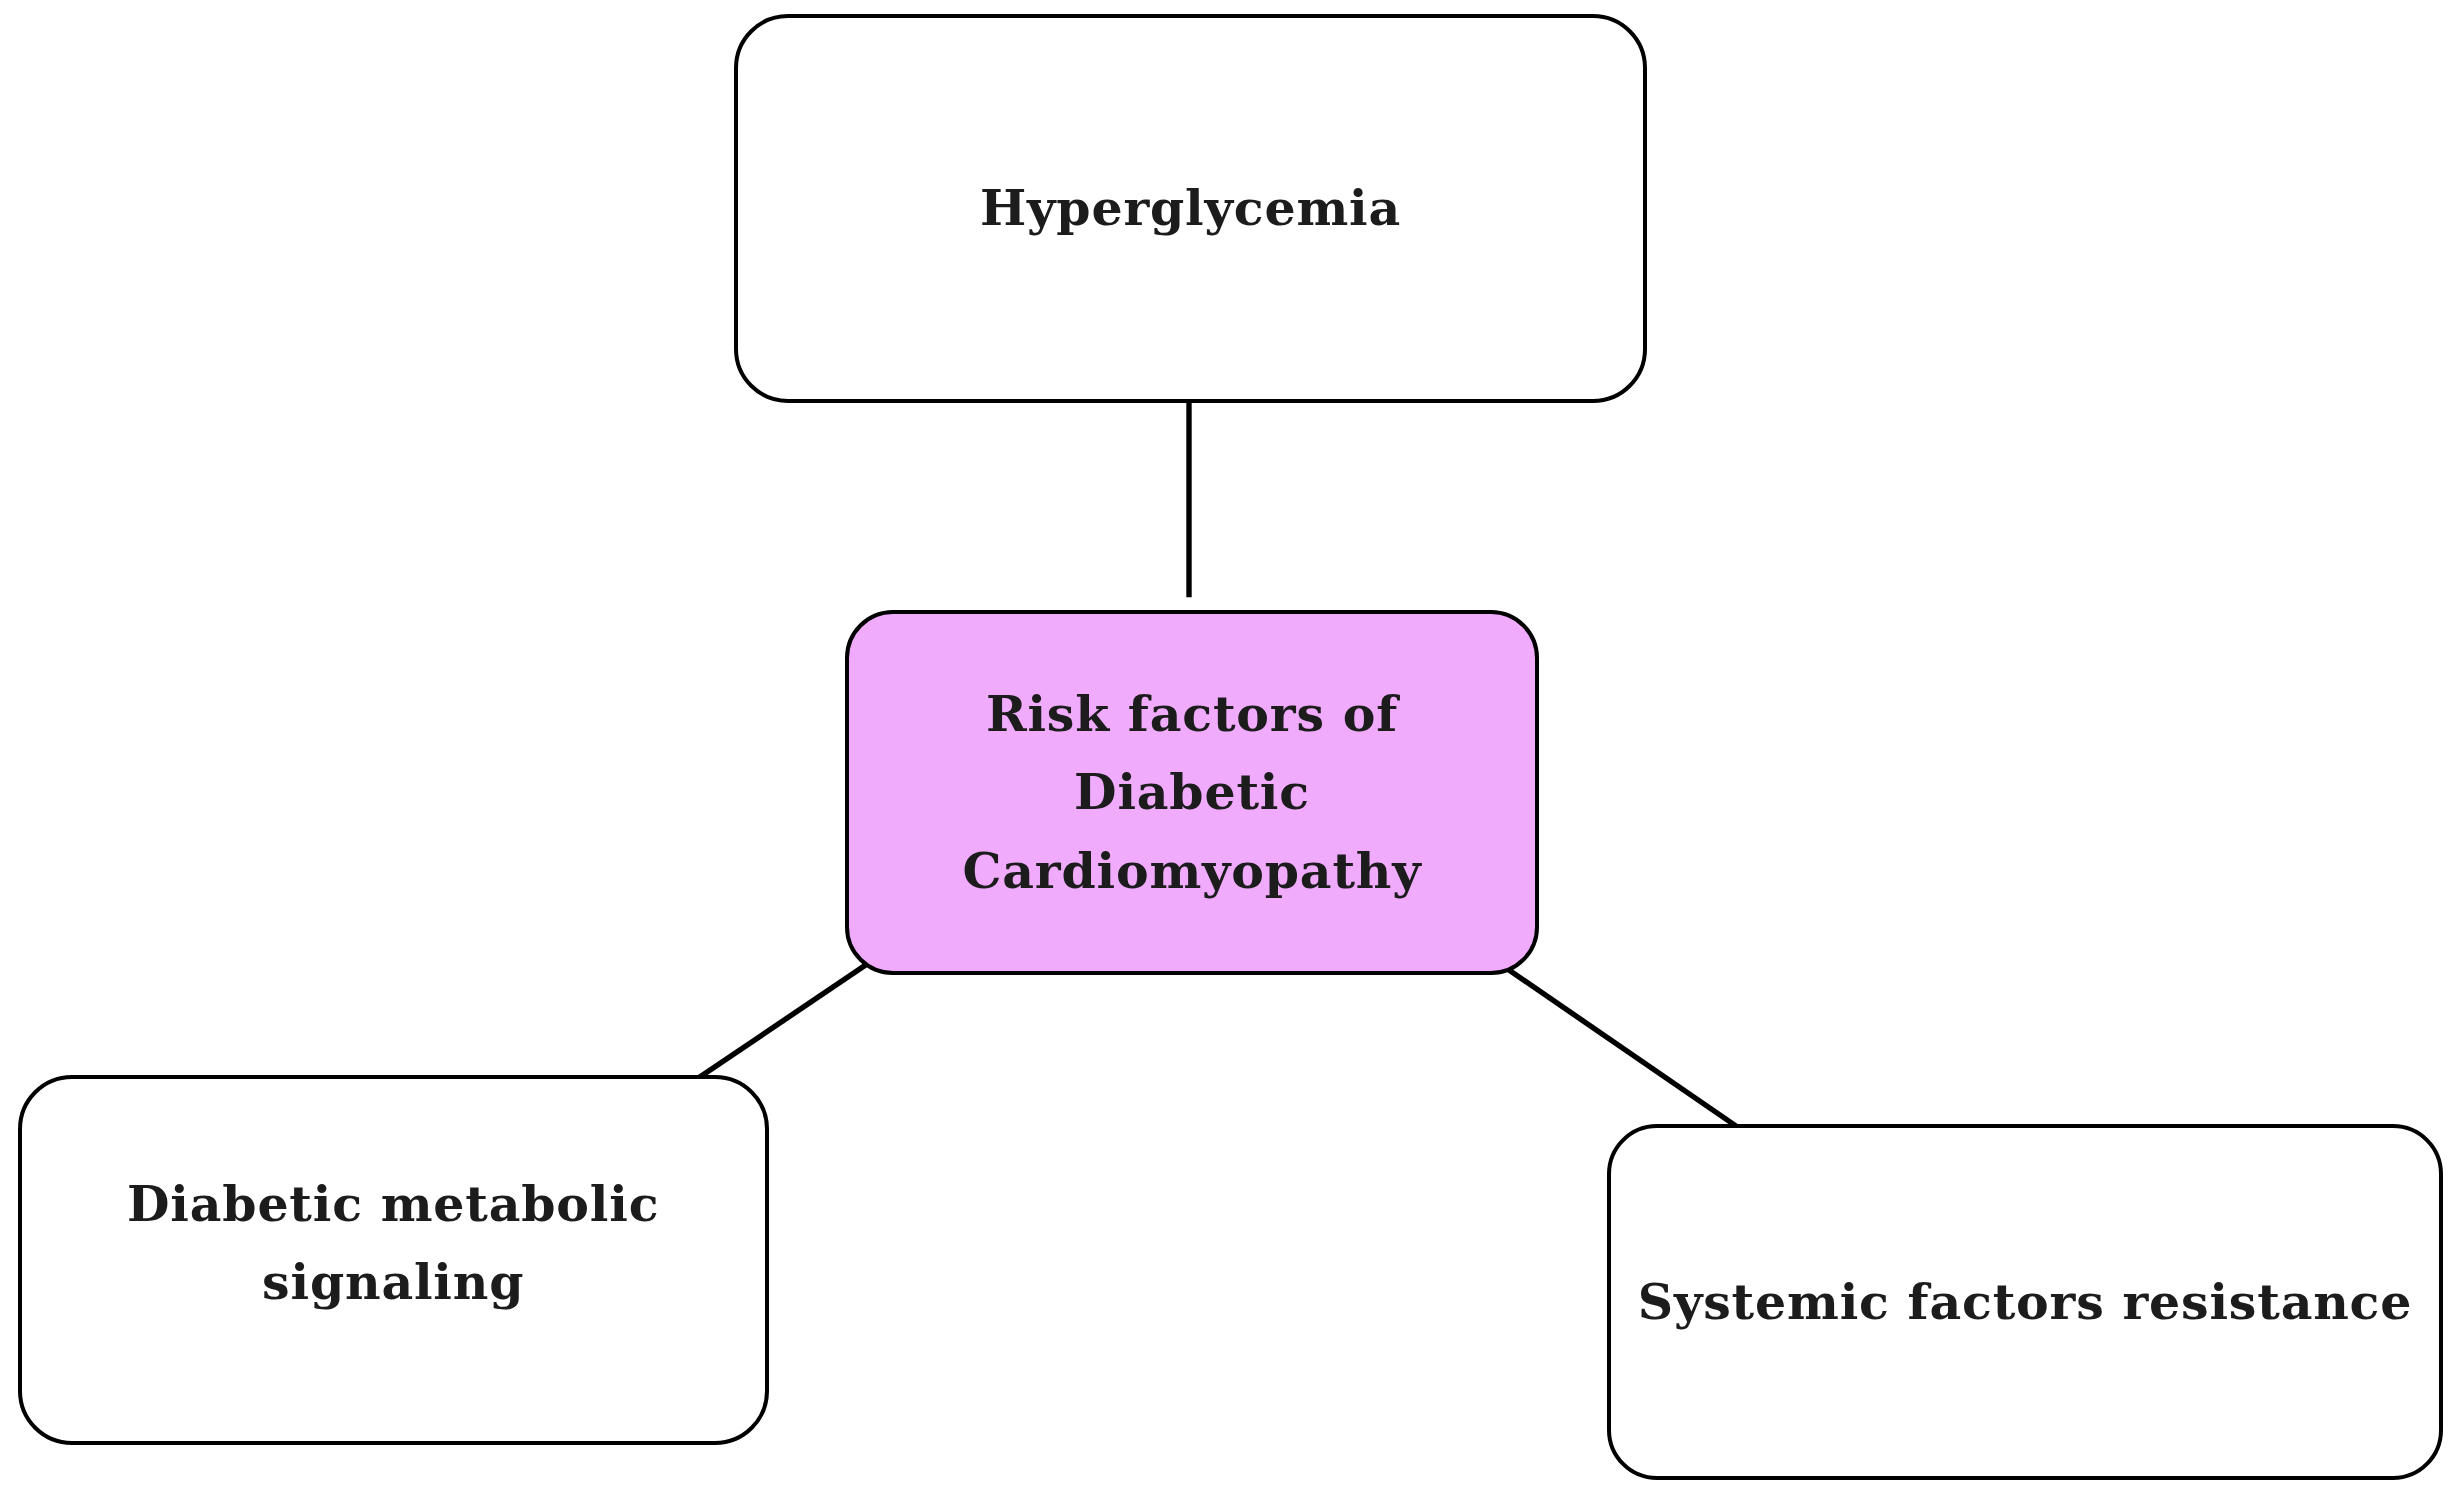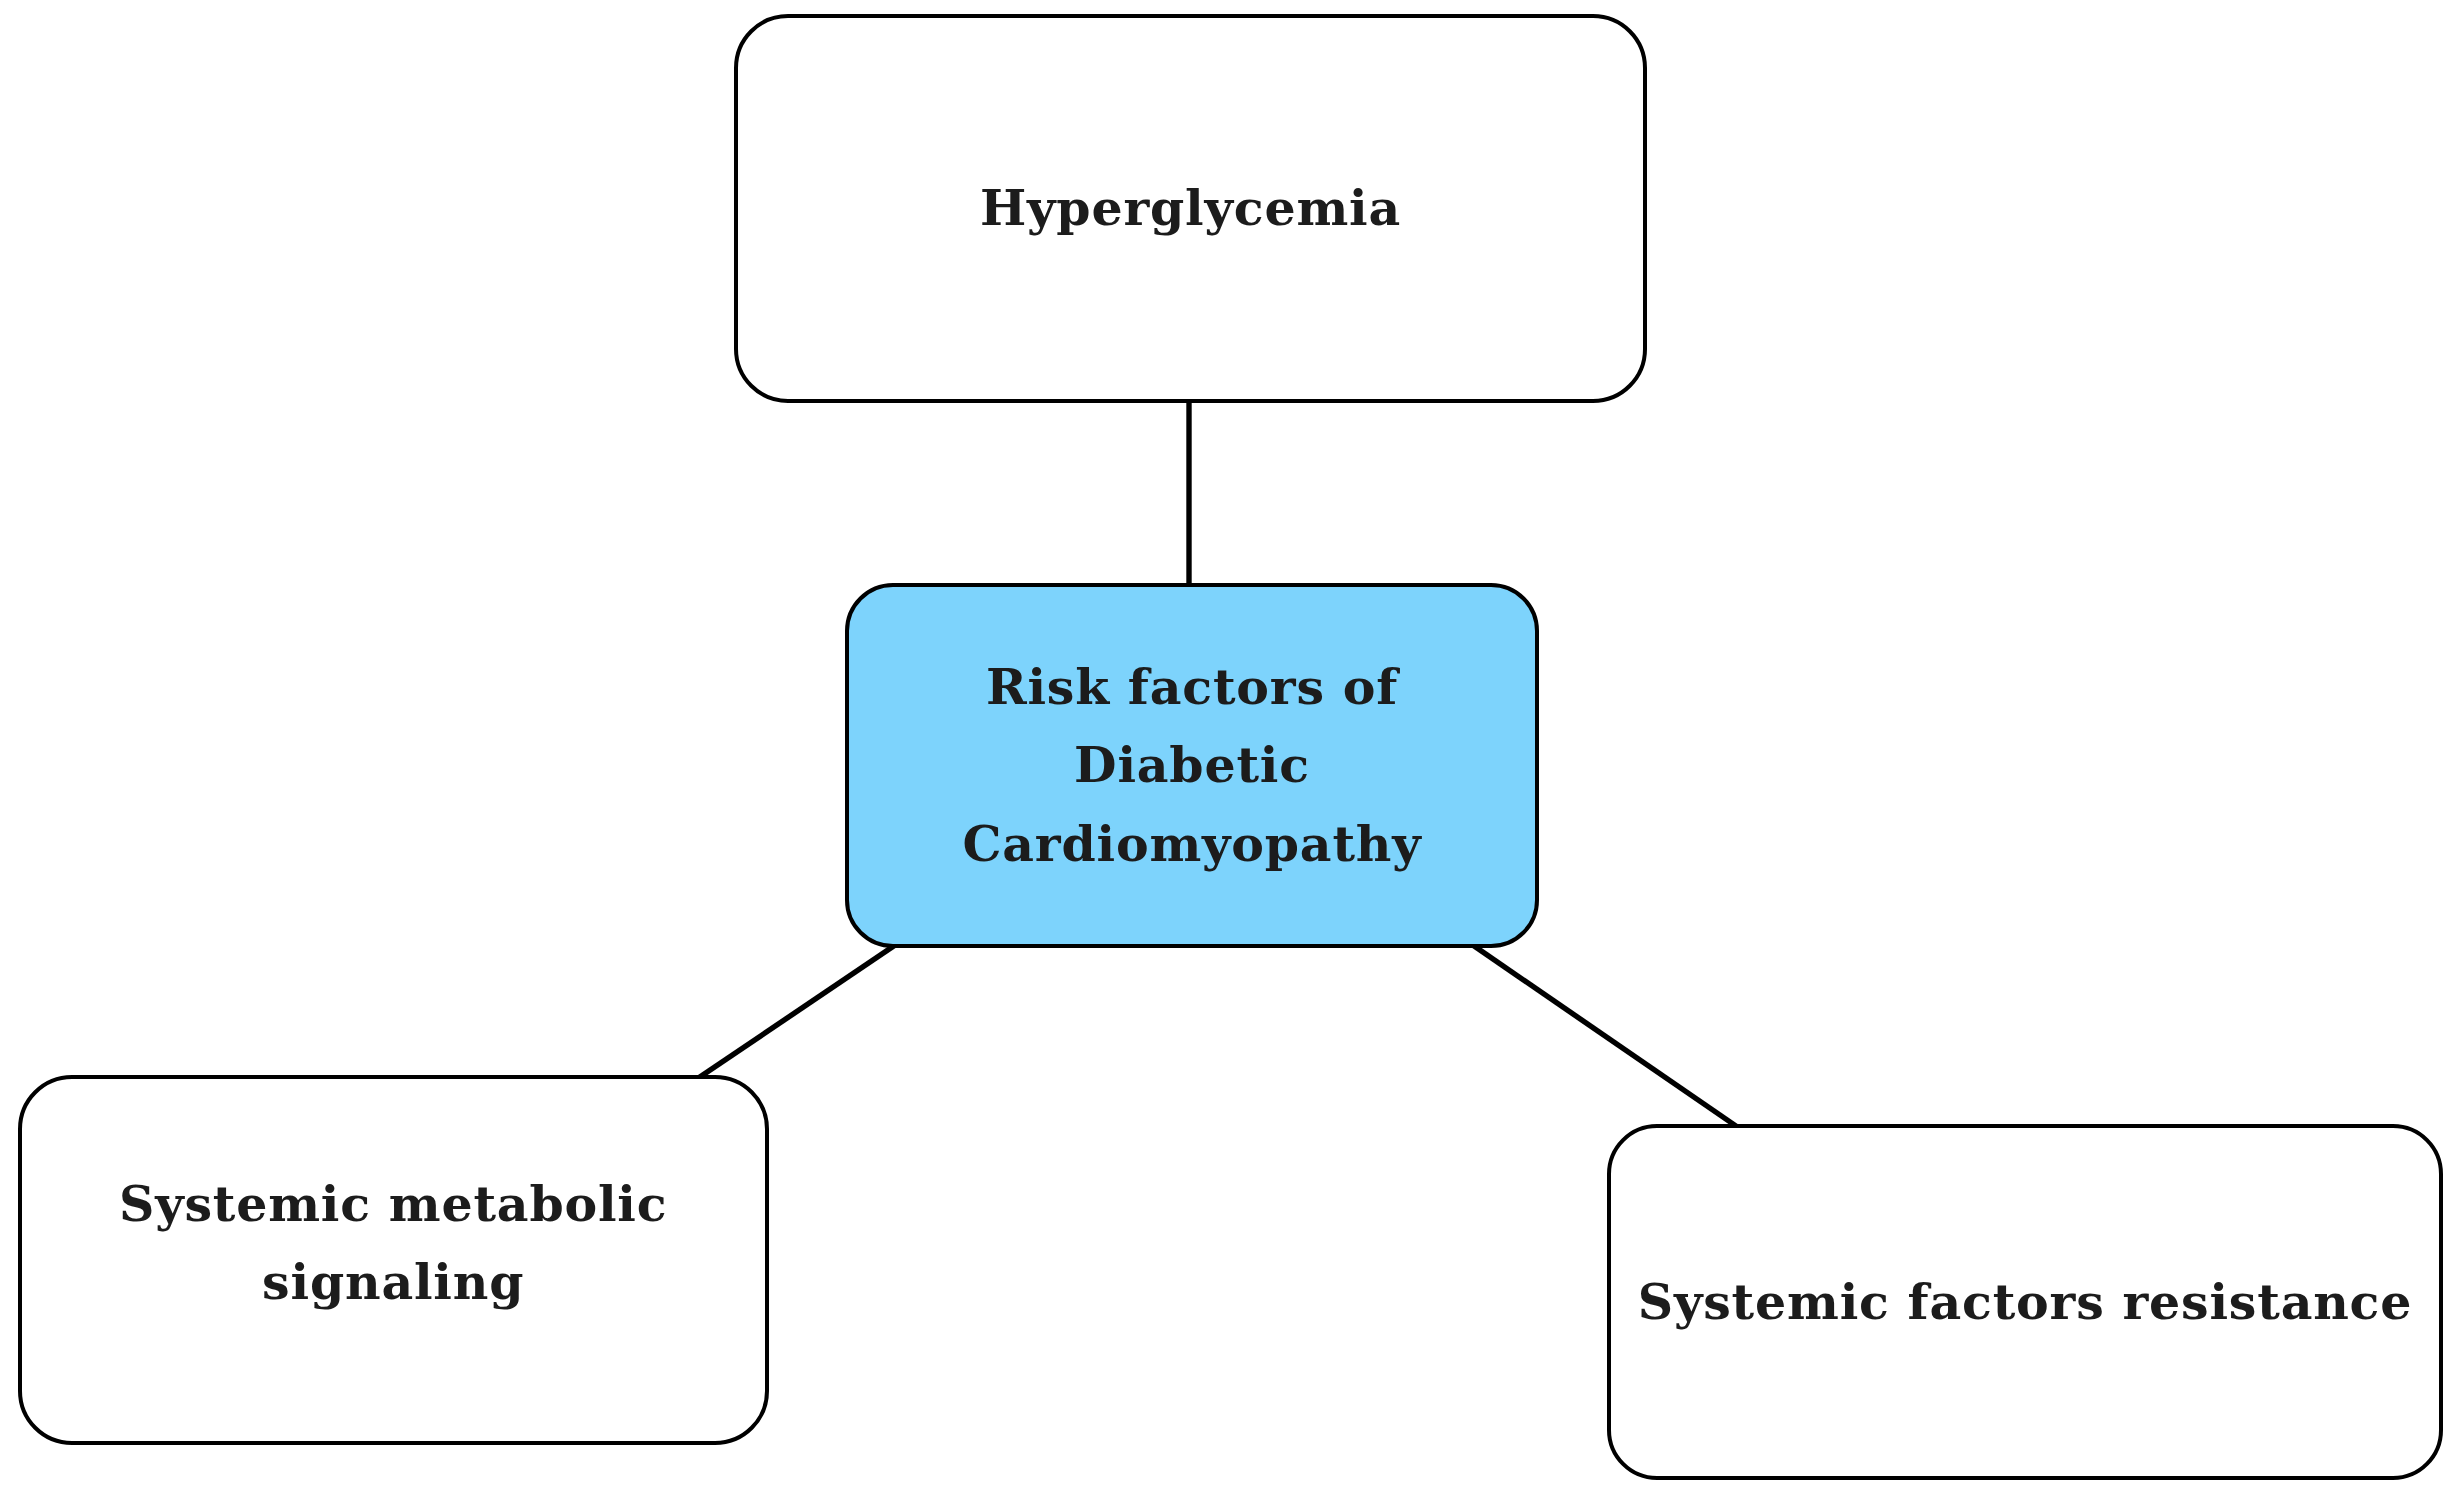--- a/index.html
+++ b/index.html
@@ -46,23 +46,23 @@
     line-height: 1.6;
     letter-spacing: 0.8px;
     color: #1c1c1c;
     white-space: pre-line;
   }
   .node-hyperglycemia {
     left: 734px;  top: 14px;
     width: 913px; height: 389px;
   }
   .node-risk-factors {
-    left: 845px; top: 583px;
+    left: 845px; top: 610px;
     width: 694px;  height: 365px;
-    background: #7dd3fc;
+    background: #f0abfc;
     border-radius: 48px;
   }
   .node-insulin-signaling {
     left: 17.7px;   top: 1075px;
     width: 751px;  height: 370px;
   }
   .node-insulin-signaling .label {
     transform: translateY(-17px);
   }
   .node-insulin-resistance {
@@ -86,21 +86,21 @@
     <span class="label">Hyperglycemia</span>
   </div>
 
   <div class="node node-risk-factors">
     <span class="label">Risk factors of
 Diabetic
 Cardiomyopathy</span>
   </div>
 
   <div class="node node-insulin-signaling">
-    <span class="label">Systemic metabolic
+    <span class="label">Diabetic metabolic
 signaling</span>
   </div>
 
   <div class="node node-insulin-resistance">
     <span class="label">Systemic factors resistance</span>
   </div>
 
 </div>
 
 

